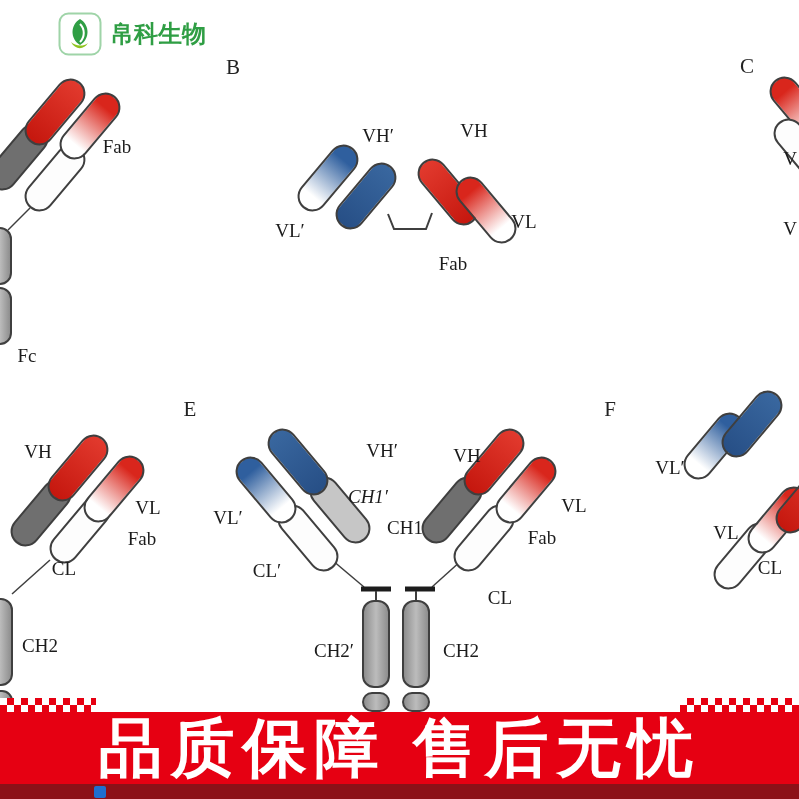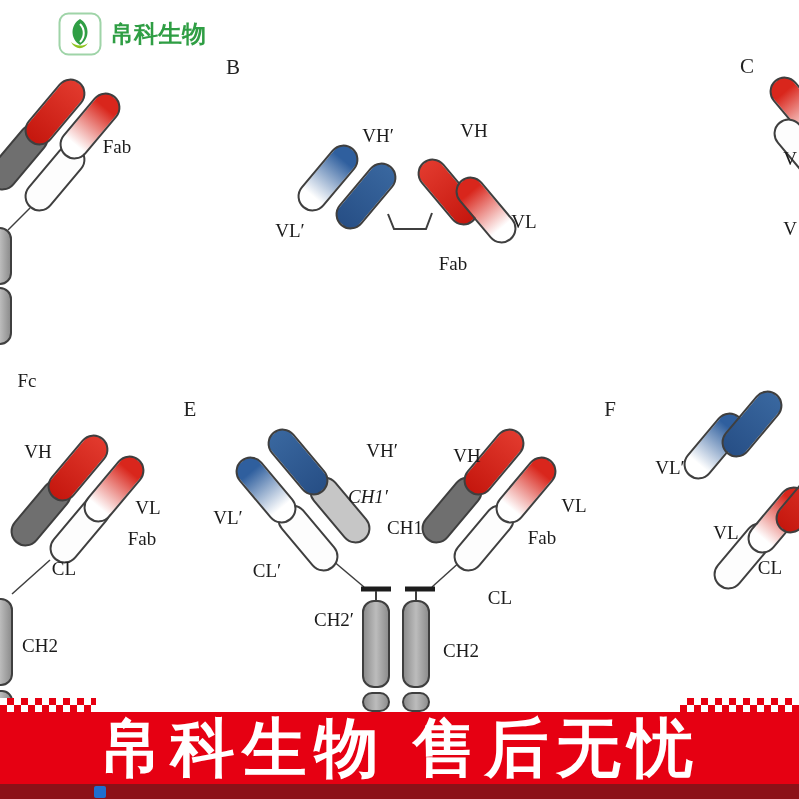--- a/index.html
+++ b/index.html
@@ -69,21 +69,21 @@
   </svg>
 
   <div>
     <div class="domain g-dark" style="left:3px;top:118px;transform:rotate(40deg);"></div>
     <div class="domain wht" style="left:40px;top:139px;transform:rotate(40deg);"></div>
     <div class="domain r-solid" style="left:40px;top:73px;transform:rotate(40deg);"></div>
     <div class="domain r-fade" style="left:75px;top:87px;transform:rotate(40deg);"></div>
     <div class="stem" style="left:-12px;top:227px;width:24px;height:58px;"></div>
     <div class="stem" style="left:-12px;top:287px;width:24px;height:58px;"></div>
     <span class="lbl" style="left:117px;top:147px;">Fab</span>
-    <span class="lbl" style="left:27px;top:356px;margin-top:25px;">Fc</span>
+    <span class="lbl" style="left:27px;top:356px;">Fc</span>
   </div>
 
   <div>
     <span class="lbl letter" style="left:233px;top:67px;">B</span>
     <div class="domain b-fade" style="left:313px;top:139px;transform:rotate(40deg);"></div>
     <div class="domain b-solid" style="left:351px;top:157px;transform:rotate(40deg);"></div>
     <div class="domain r-solid" style="left:433px;top:153px;transform:rotate(-40deg);"></div>
     <div class="domain r-fade" style="left:471px;top:171px;transform:rotate(-40deg);"></div>
     <span class="lbl" style="left:378px;top:136px;">VH′</span>
     <span class="lbl" style="left:290px;top:231px;">VL′</span>
@@ -134,37 +134,37 @@
 
     <span class="lbl" style="left:382px;top:451px;">VH′</span>
     <span class="lbl" style="left:368px;top:497px;font-style:italic;">CH1′</span>
     <span class="lbl" style="left:405px;top:528px;">CH1</span>
     <span class="lbl" style="left:467px;top:456px;">VH</span>
     <span class="lbl" style="left:228px;top:518px;">VL′</span>
     <span class="lbl" style="left:267px;top:571px;">CL′</span>
     <span class="lbl" style="left:574px;top:506px;">VL</span>
     <span class="lbl" style="left:542px;top:538px;">Fab</span>
     <span class="lbl" style="left:500px;top:598px;">CL</span>
-    <span class="lbl" style="left:334px;top:620px;">CH2′</span>
+    <span class="lbl" style="left:334px;top:651px;">CH2′</span>
     <span class="lbl" style="left:461px;top:651px;">CH2</span>
   </div>
 
   <div>
     <span class="lbl letter" style="left:610px;top:409px;">F</span>
     <div class="domain b-fade" style="left:699px;top:407px;transform:rotate(40deg);"></div>
     <div class="domain b-solid" style="left:737px;top:385px;transform:rotate(40deg);"></div>
     <div class="domain wht" style="left:729px;top:517px;transform:rotate(40deg);"></div>
     <div class="domain r-fade" style="left:763px;top:481px;transform:rotate(40deg);"></div>
     <div class="domain r-solid" style="left:791px;top:461px;transform:rotate(40deg);"></div>
     <span class="lbl" style="left:670px;top:468px;">VL′</span>
     <span class="lbl" style="left:726px;top:533px;">VL</span>
     <span class="lbl" style="left:770px;top:568px;">CL</span>
   </div>
 
   <div class="checker" style="left:0;top:698px;width:96px;"></div>
   <div class="checker" style="left:680px;top:698px;width:119px;"></div>
   <div class="banner">
-    <span class="banner-text">帛科生物 售后无忧</span>
+    <span class="banner-text">品质保障 售后无忧</span>
   </div>
   <div class="footer"></div>
   <div class="footer-icon"></div>
 
 </div>
 
 </body></html>

